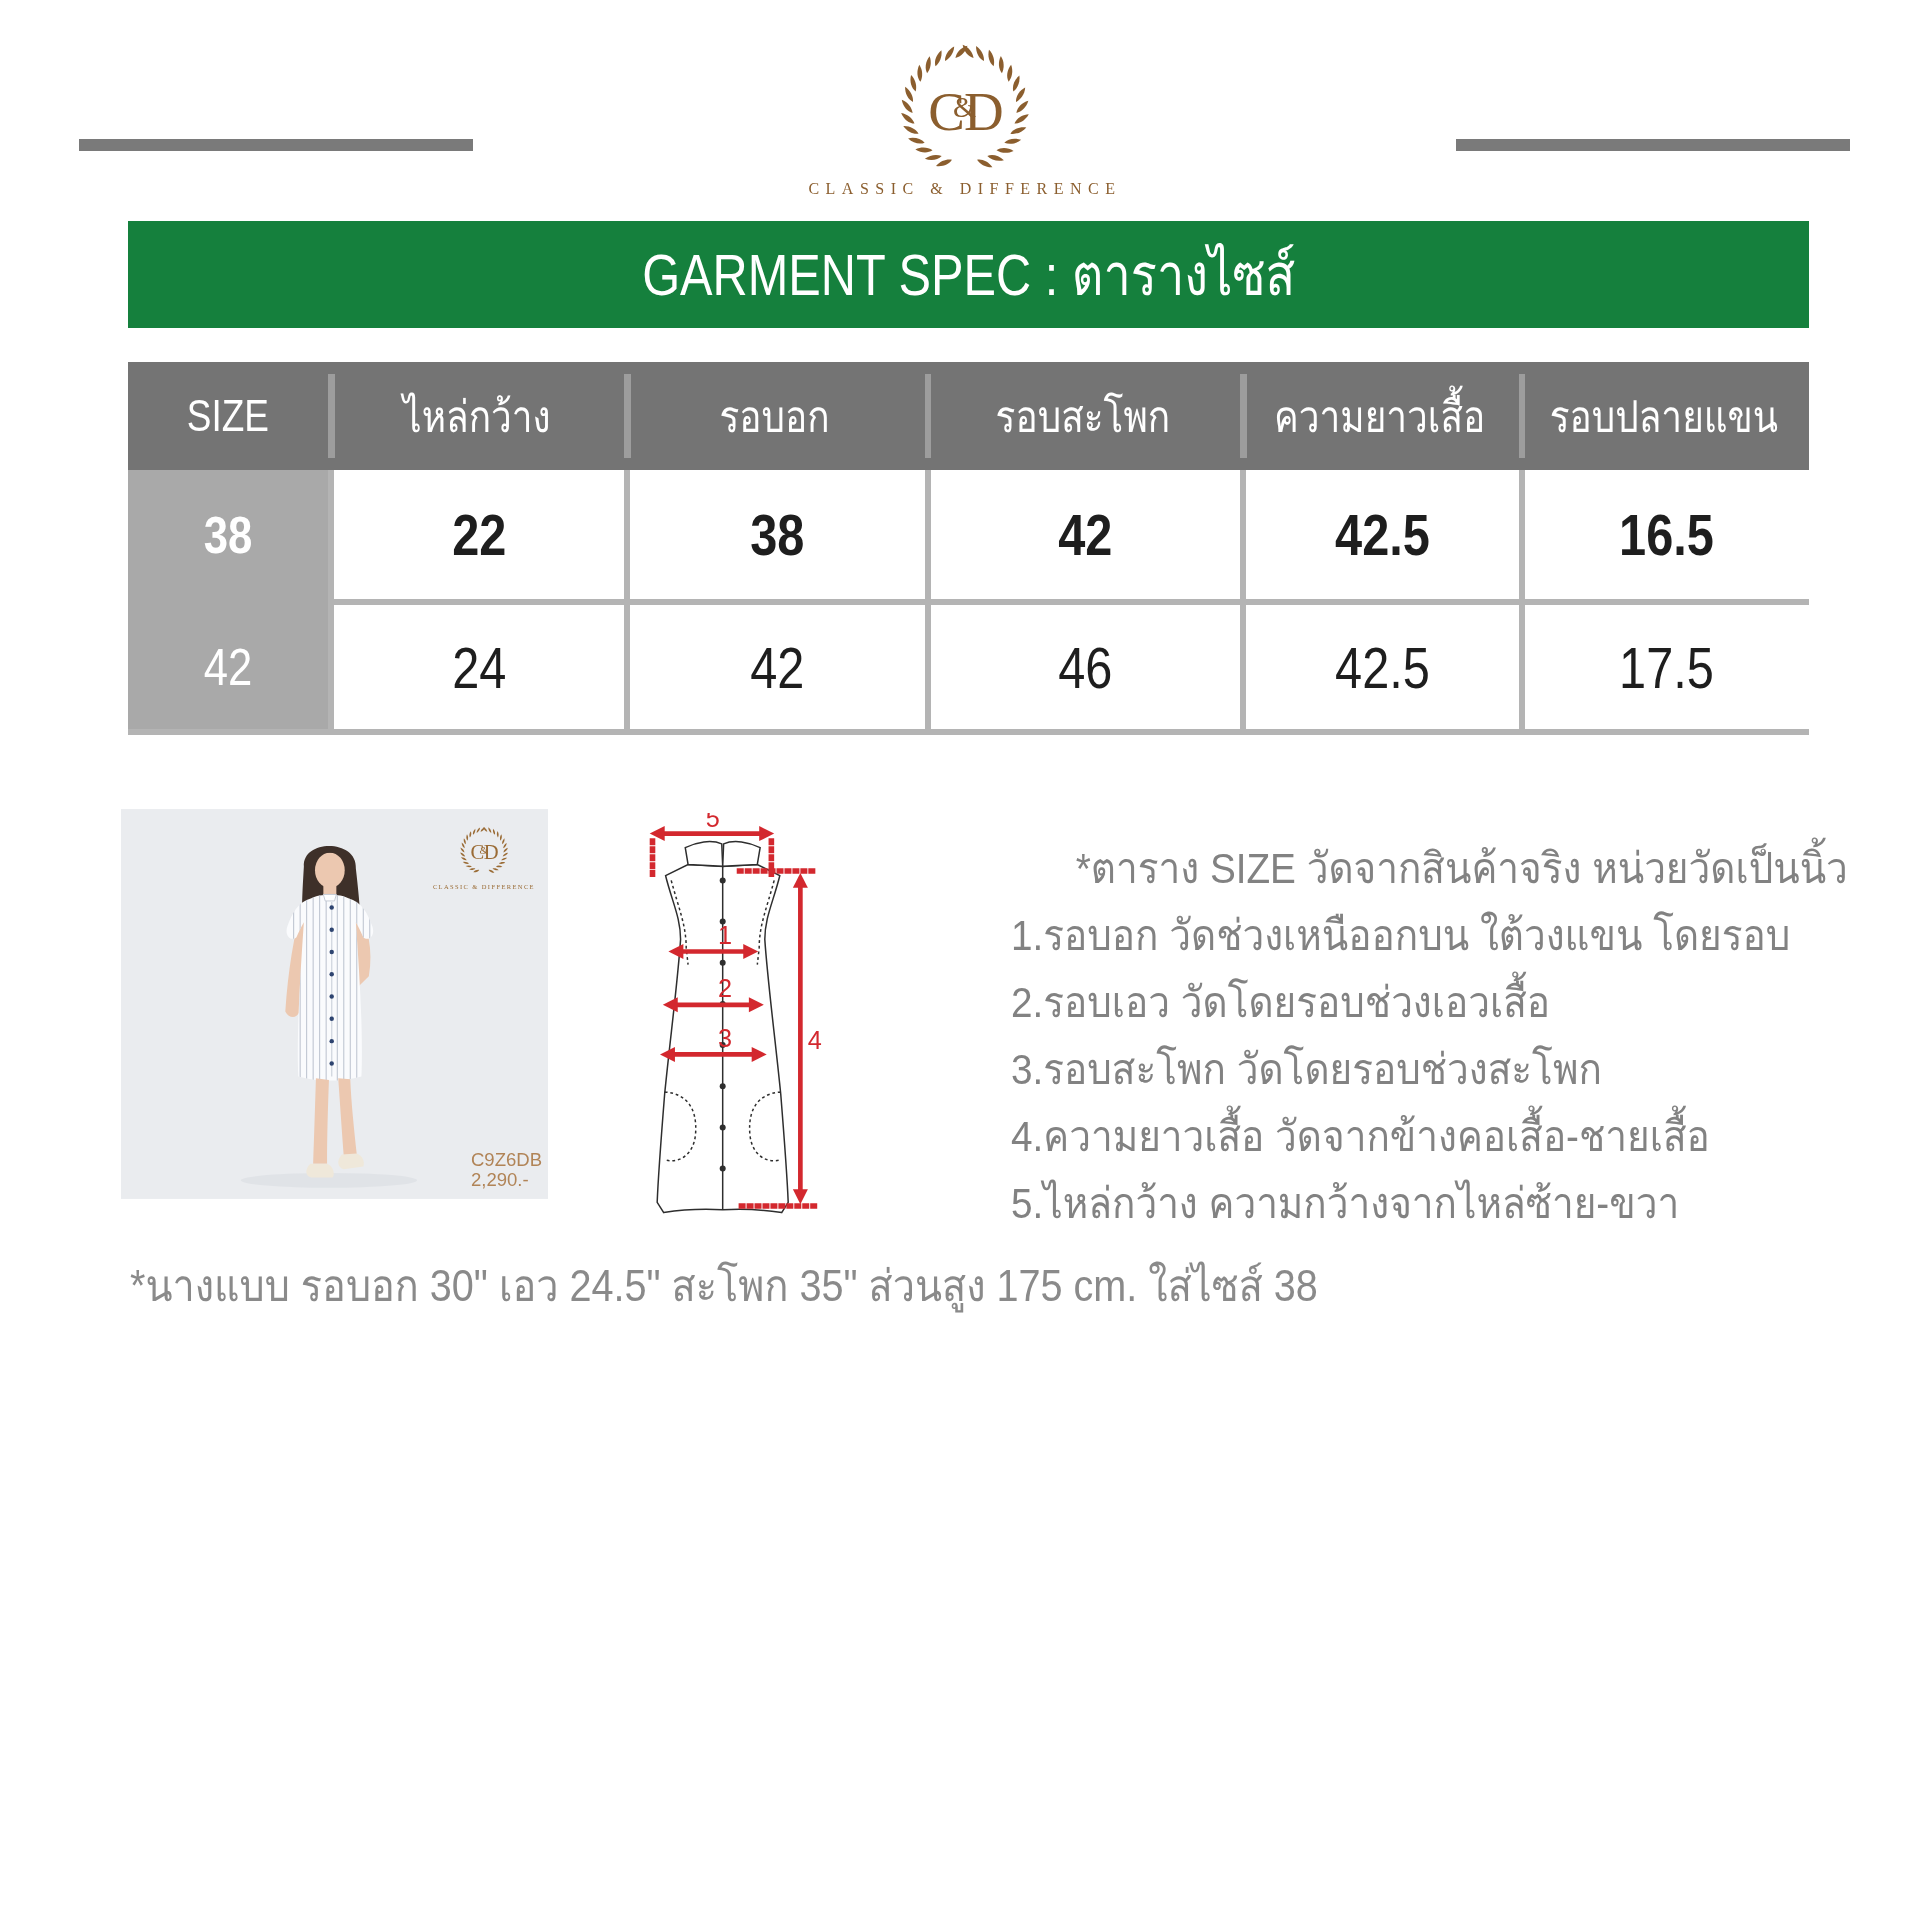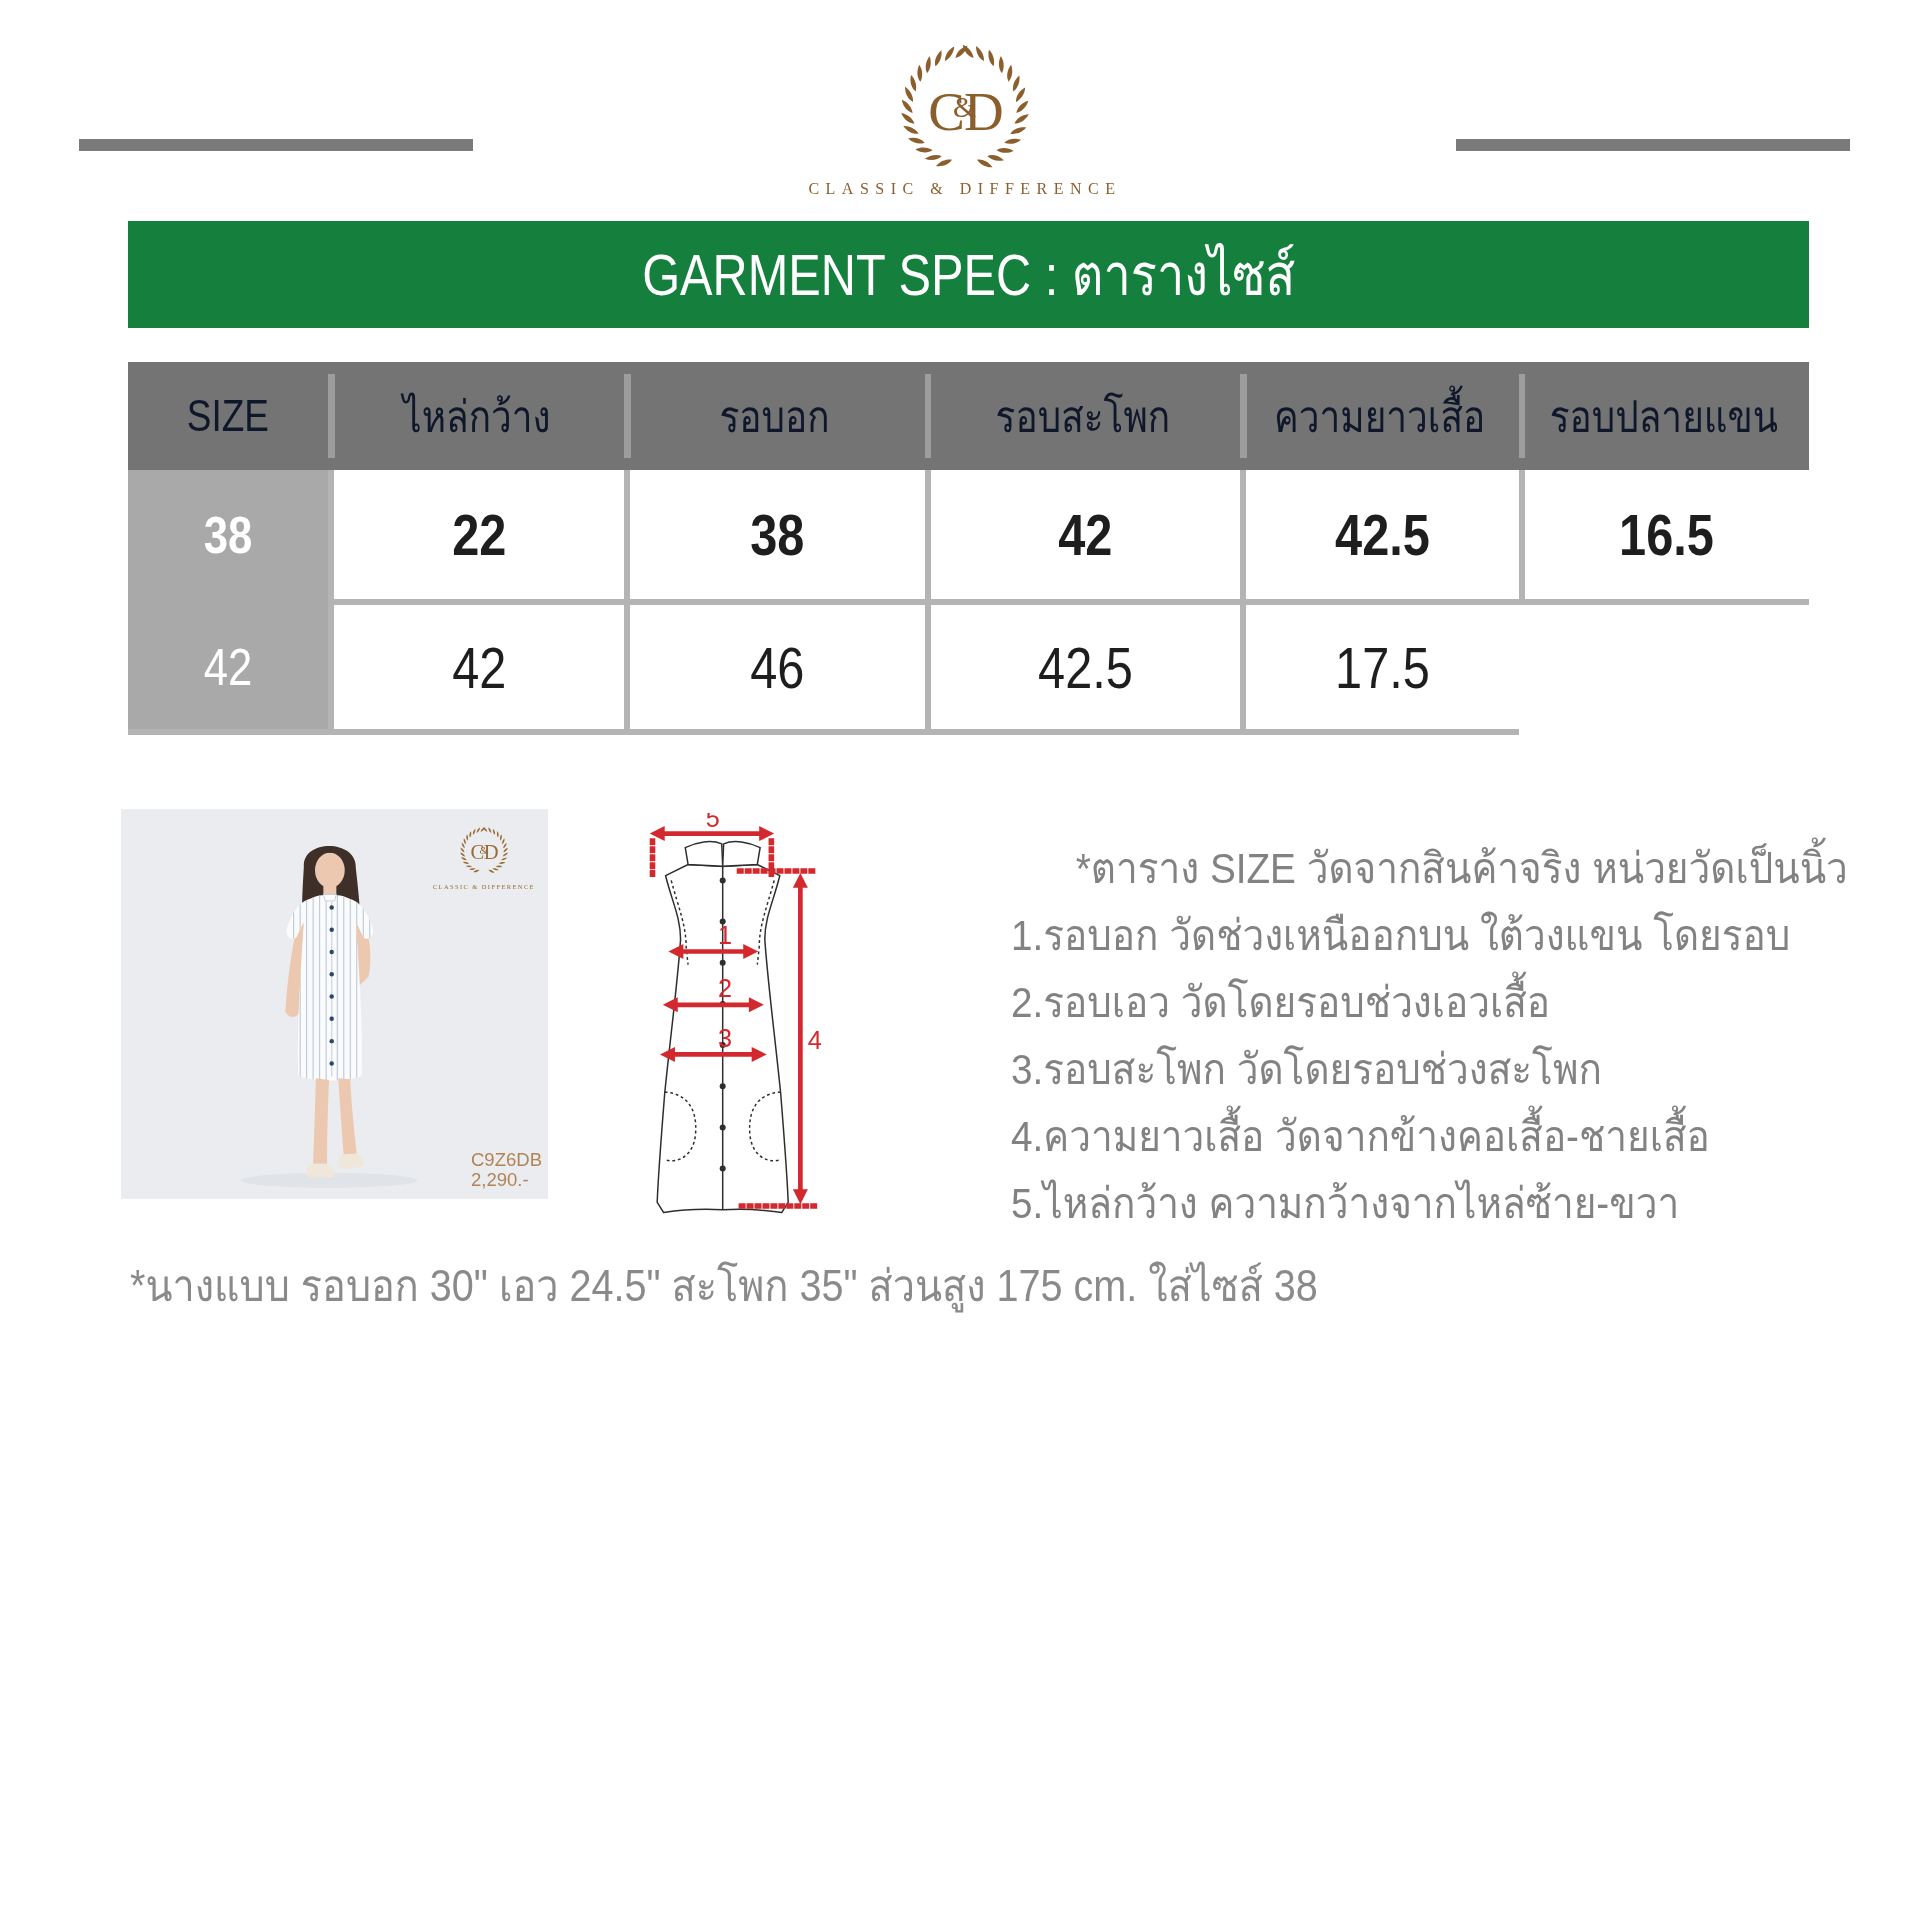--- a/index.html
+++ b/index.html
@@ -18,21 +18,21 @@
   
   .title-bar{position:absolute;left:128px;top:221px;width:1681px;height:107px;background:#15803d;
              display:flex;align-items:center;justify-content:center;}
   .title-bar .t{color:#ffffff;font-size:58px;white-space:nowrap;}
   .cond{display:inline-block;transform:scaleX(.84);transform-origin:50% 50%;}
 
   
   .spec-table{position:absolute;left:128px;top:362px;width:1681px;display:grid;
               grid-template-columns:216fr 319fr 324fr 340fr 300fr 313fr;}
   .spec-table *{box-sizing:border-box;}
-  .th{position:relative;height:108px;background:#747474;color:#0f172a;font-size:44px;
+  .th{position:relative;height:108px;background:#747474;color:#ffffff;font-size:44px;
       display:flex;align-items:center;justify-content:center;white-space:nowrap;}
   .th.div::before{content:"";position:absolute;left:0;top:12px;bottom:12px;width:6.5px;background:#9d9d9d;}
   .cell{display:flex;align-items:center;justify-content:center;white-space:nowrap;}
   .size-cell{background:#a9a9a9;color:#ffffff;font-size:52px;}
   .td{background:#ffffff;color:#1e1e1e;font-size:58px;border-left:6.5px solid #b4b4b4;}
   .row1{height:135px;font-weight:bold;}
   .row2{height:130px;}
   .row1.td{border-bottom:6.5px solid #b4b4b4;}
   .row1.size-cell{border-bottom:6.5px solid #a9a9a9;}
   .row2.td{border-bottom:6.5px solid #b4b4b4;}
@@ -140,20 +140,23 @@
         <span class="cond">42.5</span>
       </div>
     <div class="cell td row1">
         <span class="cond">16.5</span>
       </div>
 
     <div class="cell size-cell row2">
         <span class="cond">42</span>
       </div>
     <div class="cell td row2">
+        <span class="cond">24</span>
+      </div>
+    <div class="cell td row2">
         <span class="cond">42</span>
       </div>
     <div class="cell td row2">
         <span class="cond">46</span>
       </div>
     <div class="cell td row2">
         <span class="cond">42.5</span>
       </div>
     <div class="cell td row2">
         <span class="cond">17.5</span>

